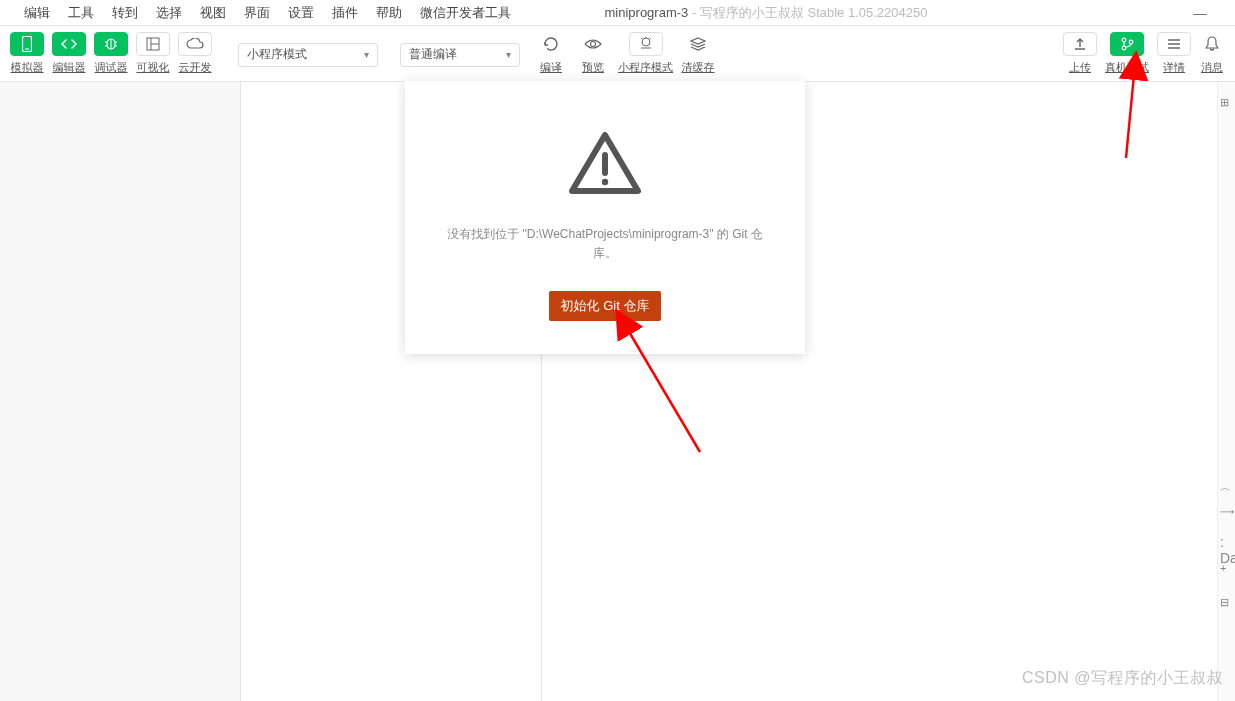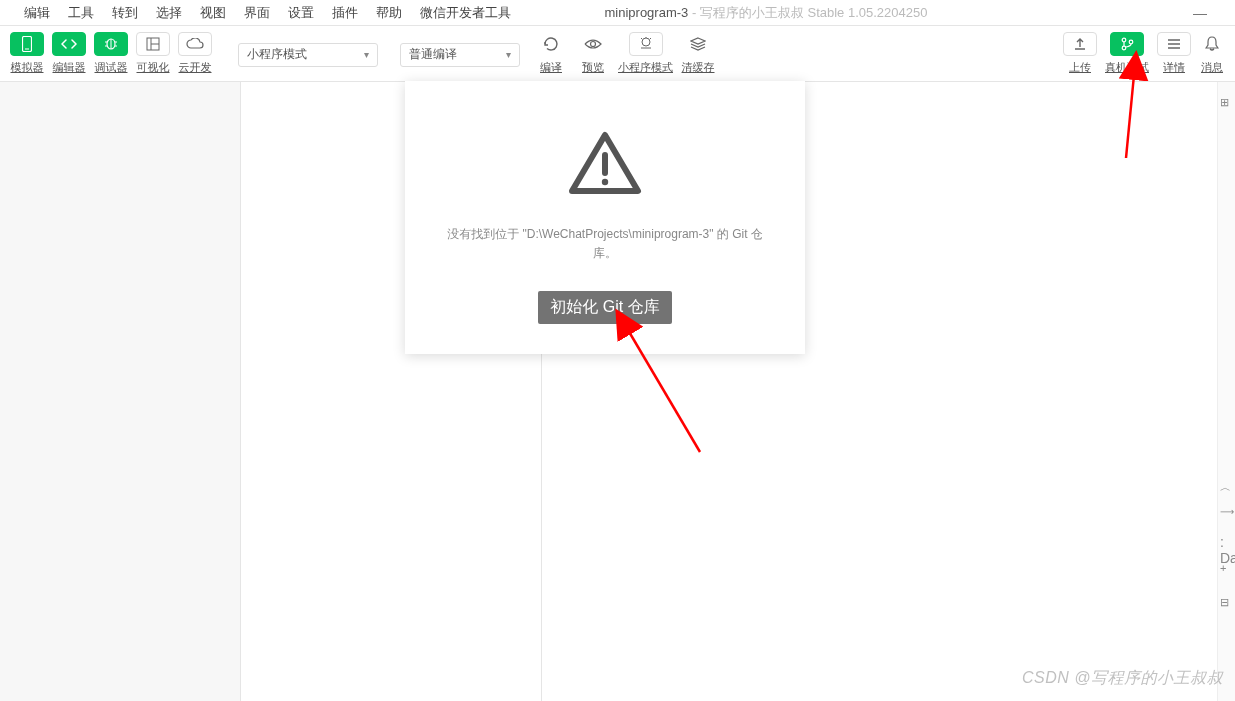--- a/index.html
+++ b/index.html
@@ -31,24 +31,24 @@
 .main-area { position: relative; height: 619px; background: #f2f2f2; }
 .left-panel { position: absolute; left: 0; top: 0; width: 241px; height: 100%; background: #f7f7f7; border-right: 1px solid #e5e5e5; }
 .right-panel { position: absolute; left: 241px; top: 0; right: 18px; height: 100%; background: #fff; }
 .right-sidebar { position: absolute; right: 0; top: 0; width: 18px; height: 100%; background: #fafafa; border-left: 1px solid #eee; }
 .right-sidebar .icon { position: absolute; left: 2px; font-size: 11px; color: #888; }
 .center-divider { position: absolute; left: 300px; top: 0; width: 1px; height: 100%; background: #e5e5e5; }
 
 .modal { position: absolute; left: 405px; top: 81px; width: 400px; height: 273px; background: #fff; box-shadow: 0 2px 12px rgba(0,0,0,0.15); display: flex; flex-direction: column; align-items: center; padding-top: 50px; z-index: 10; }
 .warn-icon { margin-bottom: 30px; }
 .modal-text { font-size: 12px; color: #888; text-align: center; line-height: 1.6; padding: 0 40px; margin-bottom: 28px; }
-.modal-btn { background: #737373; color: #fff; border: none; padding: 6px 12px; font-size: 16px; border-radius: 2px; cursor: pointer; }
+.modal-btn { background: #c2410c; color: #fff; border: none; padding: 6px 12px; font-size: 13px; border-radius: 2px; cursor: pointer; }
 
 .arrow-svg { position: absolute; pointer-events: none; z-index: 20; }
-.watermark { position: absolute; right: 12px; bottom: 12px; font-size: 16px; color: rgba(140,140,140,0.55); font-weight: 400; letter-spacing: 0.5px; z-index: 30; font-style: italic; }
+.watermark { position: absolute; right: 12px; bottom: 12px; font-size: 16px; color: rgba(140,140,140,0.55); font-weight: 400; letter-spacing: 0.5px; z-index: 30; }
 
 svg { display: block; }
 </style>
 </head>
 <body>
 
 <div class="menubar">
   <div class="menu-item">编辑</div>
   <div class="menu-item">工具</div>
   <div class="menu-item">转到</div>

